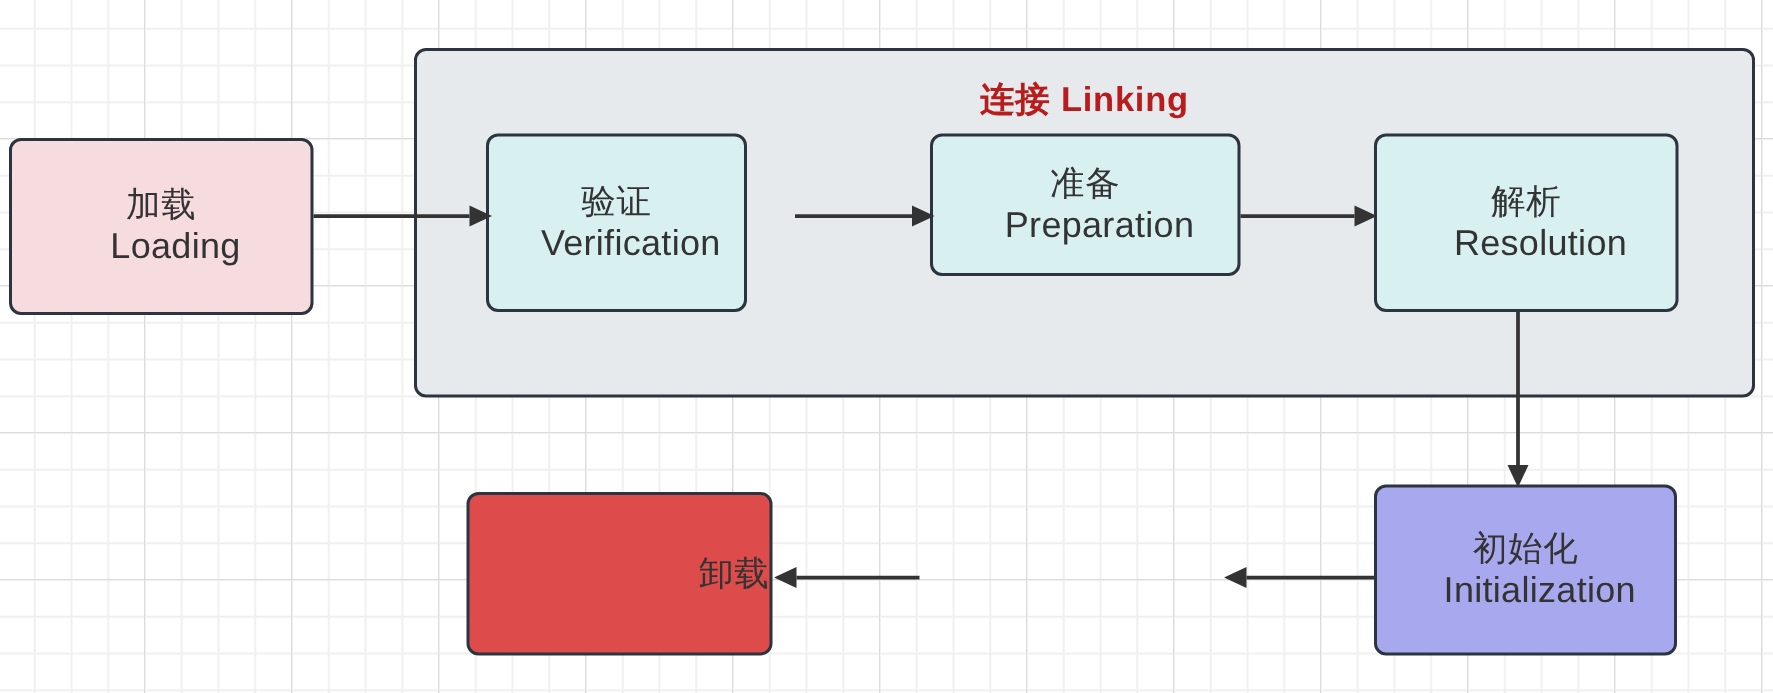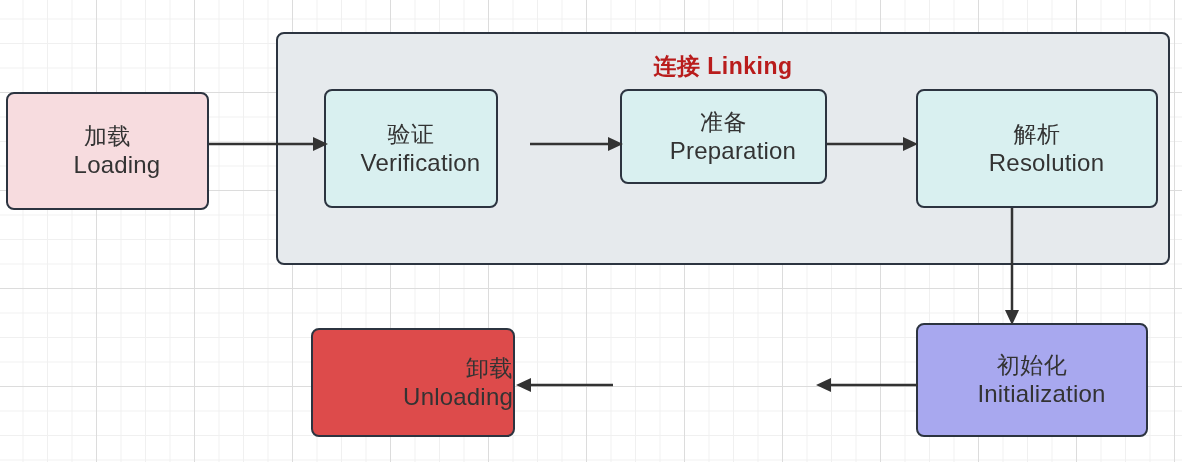--- a/index.html
+++ b/index.html
@@ -72,23 +72,23 @@
     text-align: center;
     font-size: 23px;
     font-weight: bold;
     color: #b91c1c;
     letter-spacing: 0.5px;
   }
 
   #node-loading   { left: 6px;   top: 92px;  width: 203px; height: 118px; background: #f7dcdf; }
   #node-verification { left: 324px; top: 89px; width: 174px; height: 119px; background: #d9f0f0; }
   #node-preparation  { left: 620px; top: 89px; width: 207px; height: 95px; background: #d9f0f0; }
-  #node-resolution   { left: 916px; top: 89px; width: 242px; height: 119px; background: #d9f0f0; align-items: center; }
+  #node-resolution   { left: 916px; top: 89px; width: 203px; height: 119px; background: #d9f0f0; align-items: center; }
 
-  #node-initialization { left: 916px; top: 323px; width: 232px; height: 114px; background: #a8a8ef; }
+  #node-initialization { left: 916px; top: 323px; width: 202px; height: 114px; background: #a8a8ef; }
   #node-using          { left: 611px; top: 324px; width: 204px; height: 113px; background: #f7dff1; }
   #node-unloading      { left: 311px; top: 328px; width: 204px; height: 109px; background: #dd4b4b; align-items: flex-end; }
 
   .conn { position: absolute; z-index: 4; }
   .conn svg { display: block; overflow: visible; }
 
   #conn-loading-verification { left: 209px; top: 134px; }
   #conn-verification-preparation { left: 530px; top: 134px; }
   #conn-preparation-resolution { left: 827px; top: 134px; }
   #conn-resolution-initialization { left: 1002px; top: 208px; }
@@ -125,21 +125,20 @@
   </div>
 
   <div class="node" id="node-initialization">
     <div class="cn">初始化</div>
     <div class="en">Initialization</div>
   </div>
 
 
   <div class="node" id="node-unloading">
     <div class="cn">卸载</div>
-    <div class="en">Unloading</div>
   </div>
 
   <div class="conn" id="conn-loading-verification">
     <svg width="120" height="20" viewBox="0 0 120 20">
       <line x1="0" y1="10" x2="104" y2="10" stroke="#333333" stroke-width="2.5"></line>
       <polygon points="104,3 119,10 104,17" fill="#333333"></polygon>
     </svg>
   </div>
 
   <div class="conn" id="conn-verification-preparation">

